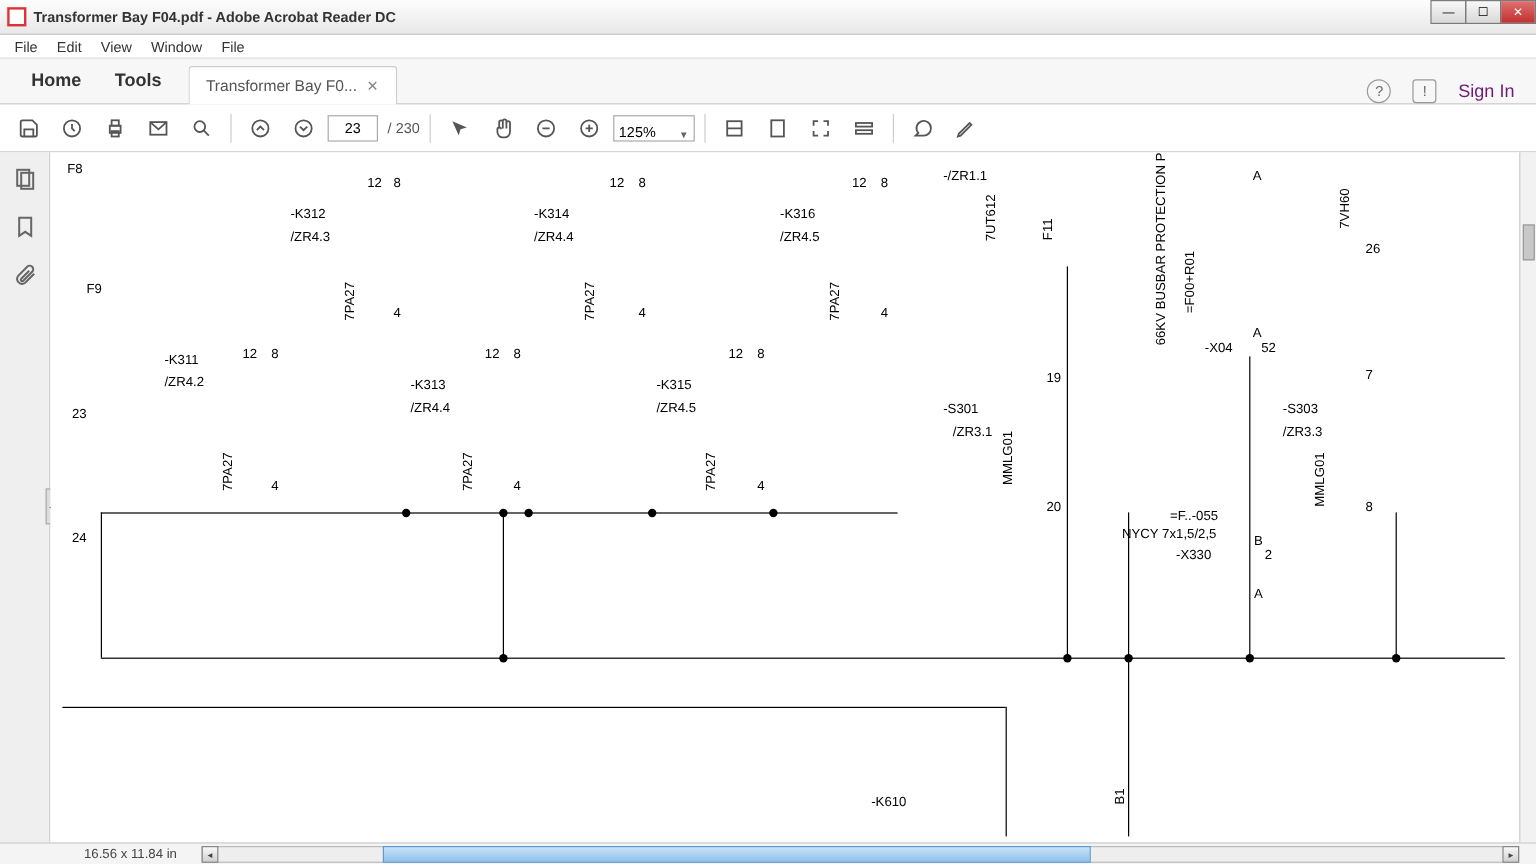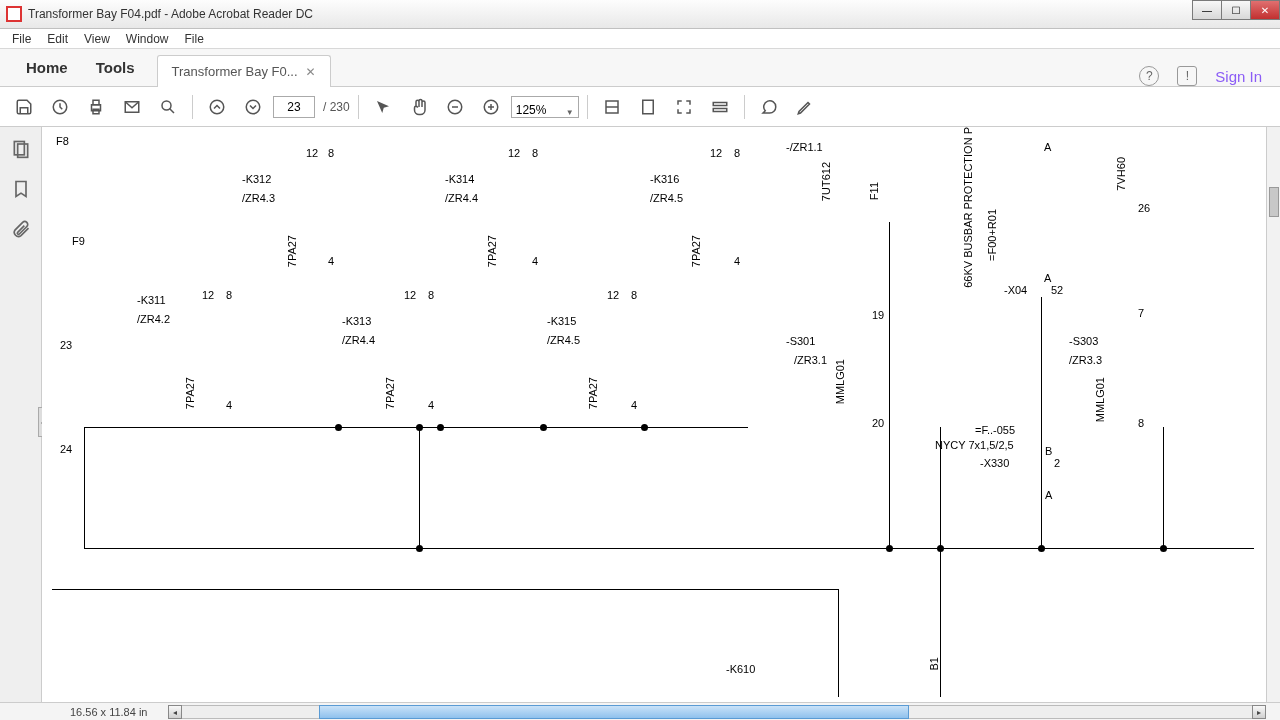--- a/index.html
+++ b/index.html
@@ -6,37 +6,37 @@
 body { width: 1280px; height: 720px; background: #fff; overflow: hidden; }
 
 
 .titlebar {
   height: 29px; background: linear-gradient(#fdfdfd, #e8e8e8);
   border-bottom: 1px solid #c0c0c0; display: flex; align-items: center;
   padding-left: 6px; position: relative;
 }
 .titlebar .logo { width: 16px; height: 16px; background: #d33; margin-right: 6px; position: relative; }
 .titlebar .logo::after { content: ""; position: absolute; left: 2px; top: 2px; width: 12px; height: 12px; background: #fff; }
-.titlebar .title { font-size: 12px; color: #333; }
+.titlebar .title { font-size: 12px; color: #333; font-weight: bold; }
 .winbtns { position: absolute; right: 0; top: 0; display: flex; }
 .winbtn { width: 30px; height: 20px; border: 1px solid #7a7a7a; margin-left: -1px; display: flex; align-items: center; justify-content: center; font-size: 10px; background: linear-gradient(#f8f8f8,#d8d8d8); }
 .winbtn.close { background: linear-gradient(#e07070,#c23030); color: #fff; }
 
 
 .menubar { height: 20px; display: flex; align-items: center; padding-left: 4px; border-bottom: 1px solid #d8d8d8; }
 .menubar .mitem { font-size: 12px; padding: 2px 8px; color: #333; }
 
 
 .tabrow { height: 38px; border-bottom: 1px solid #ccc; display: flex; align-items: flex-end; padding-left: 12px; background: #f7f7f7; }
 .bigtab { font-size: 15px; font-weight: 600; padding: 8px 14px 10px; color: #333; cursor: pointer; }
 .filetab { background: #fff; border: 1px solid #ccc; border-bottom: none; padding: 8px 14px; font-size: 13px; color: #555; margin-left: 8px; border-radius: 3px 3px 0 0; position: relative; top: 1px; display: flex; align-items: center; }
 .filetab .x { margin-left: 8px; font-size: 12px; color: #888; }
 .tabrow .right { margin-left: auto; display: flex; align-items: center; padding-right: 18px; gap: 18px; }
 .ricon { width: 20px; height: 20px; border: 1px solid #999; border-radius: 50%; display: flex; align-items: center; justify-content: center; font-size: 12px; color: #666; }
-.signin { font-size: 15px; color: #8b5cf6; }
+.signin { font-size: 15px; color: #701a75; }
 
 
 .toolbar { height: 40px; border-bottom: 1px solid #ccc; display: flex; align-items: center; padding: 0 8px; gap: 4px; }
 .tbbtn { width: 32px; height: 30px; display: flex; align-items: center; justify-content: center; color: #555; }
 .tbbtn svg { width: 18px; height: 18px; }
 .tbsep { width: 1px; height: 24px; background: #ccc; margin: 0 4px; }
 .pageinput { width: 42px; height: 22px; border: 1px solid #aaa; text-align: center; font-size: 12px; }
 .pagecount { font-size: 12px; color: #555; margin-left: 4px; }
 .zoomsel { width: 68px; height: 22px; border: 1px solid #aaa; font-size: 12px; padding-left: 4px; display: flex; align-items: flex-end; justify-content: space-between; padding-right: 4px; }
 .zoomsel .chev { font-size: 8px; color: #666; }

